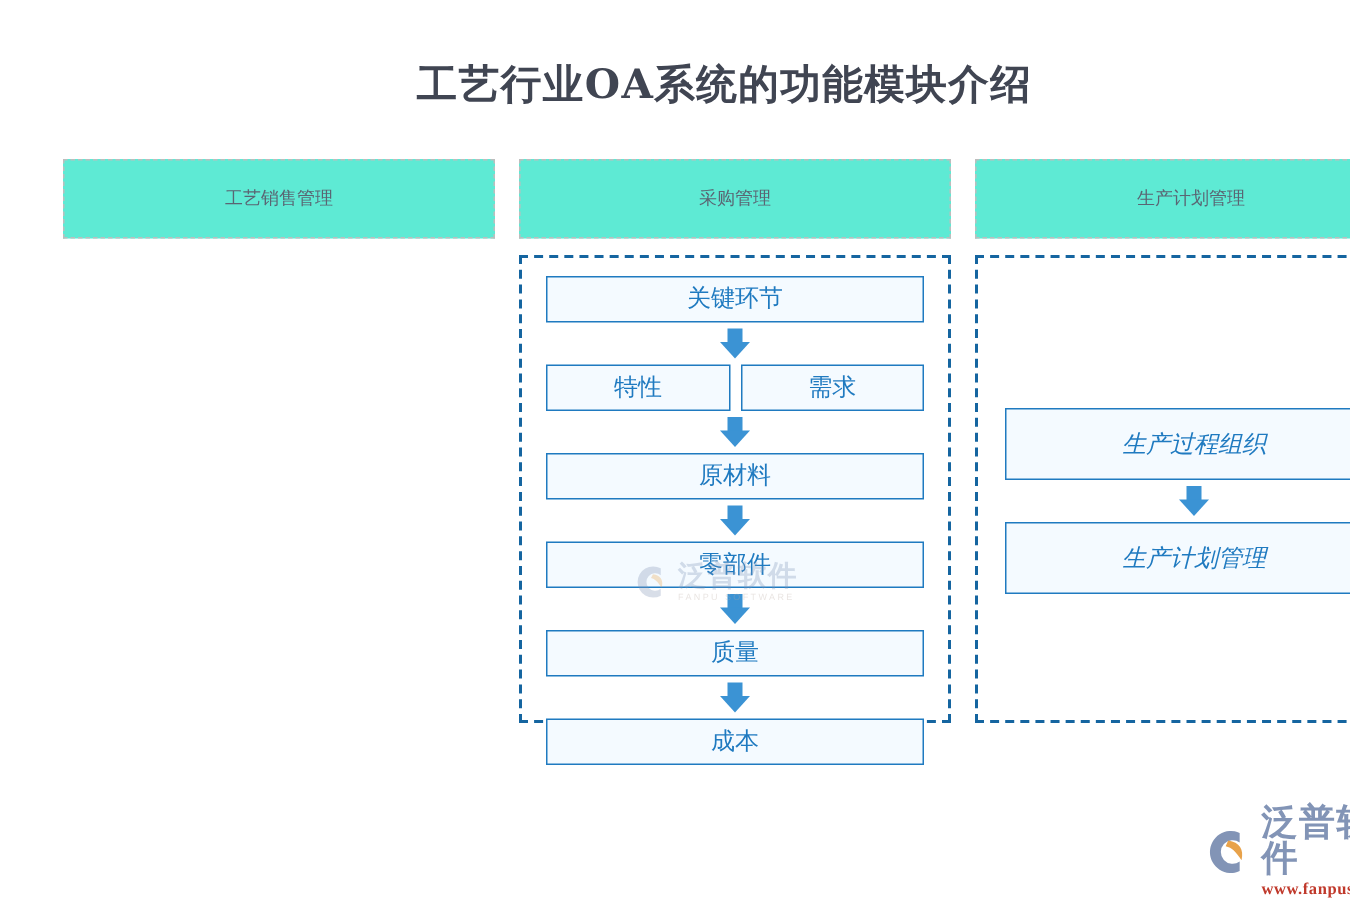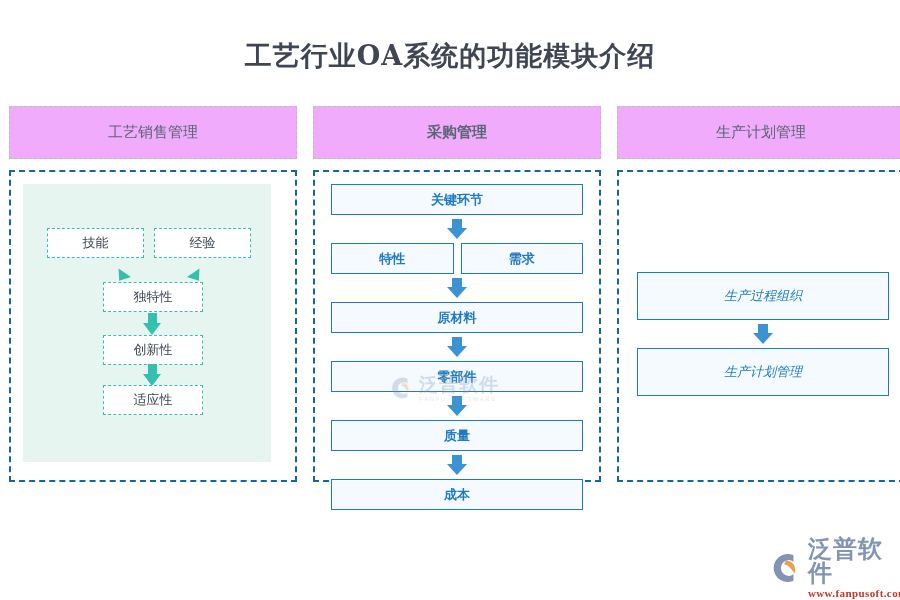--- a/index.html
+++ b/index.html
@@ -2,48 +2,48 @@
 <html><head>
 <meta charset="utf-8">
 <style>
   * { box-sizing: border-box; margin: 0; padding: 0; }
   html, body {
     width: 900px; height: 600px;
     background: #ffffff;
     font-family: "Liberation Sans", "DejaVu Sans", sans-serif;
     overflow: hidden;
   }
-  .page { position: relative; width: 782px; height: 600px; }
+  .page { position: relative; width: 782px; height: 600px; margin-left: 33px; }
 
   
   .title {
     position: absolute;
     top: 38px; left: 0; width: 900px;
     text-align: center;
     font-size: 27px;
     font-weight: 700;
     color: #404552;
     letter-spacing: 1px;
     font-family: "DejaVu Serif", "Liberation Serif", serif;
   }
 
   
   .col { position: absolute; top: 106px; width: 288px; }
   .col-1 { left: 9px; }
-  .col-2 { left: 313px; font-weight: bold; }
+  .col-2 { left: 313px; }
   .col-3 { left: 617px; }
 
   .col-header {
     height: 53px;
-    background: #f0abfc;
+    background: #5eead4;
     border: 1px dashed #bdbdbd;
     display: flex;
     align-items: center;
     justify-content: center;
-    font-size: 15px;
+    font-size: 12px;
     color: #5a6573;
     font-family: "DejaVu Serif", "Liberation Serif", serif;
   }
 
   .col-body {
     margin-top: 11px;
     border: 2px dashed #1565a0;
     height: 312px;
     position: relative;
   }
@@ -108,21 +108,21 @@
   .tad-right { left: 168px; top: 86px; transform: rotate(-35deg); }
 
   
   .blue-box {
     background: #f4faff;
     border: 1.6px solid #1f7ac0;
     height: 31px;
     display: flex;
     align-items: center;
     justify-content: center;
-    font-size: 13px;
+    font-size: 16px;
     color: #1f7ac0;
   }
   .c2-stack {
     position: absolute;
     left: 16px; top: 12px;
     width: 252px;
   }
   .c2-stack .blue-box { width: 100%; }
   .c2-pair { display: flex; gap: 7px; justify-content: flex-end; }
   .c2-pair .blue-box { width: calc(50% - 3.5px); }
@@ -186,41 +186,20 @@
 </style>
 </head>
 <body>
 
 <div class="page">
 
   <div class="title">工艺行业OA系统的功能模块介绍</div>
 
   <div class="col col-1">
     <div class="col-header">工艺销售管理</div>
-    <div class="col-body">
-      <div class="mint-panel"></div>
-
-      <div class="teal-row">
-        <div class="teal-box">技能</div>
-        <div class="teal-box">经验</div>
-      </div>
-
-      <svg class="teal-arrow-diag tad-left" viewBox="0 0 24 24">
-        <path d="M12 2 L12 14 L19 14 L12 23 L5 14 L12 14 Z" fill="#35bfae"></path>
-      </svg>
-      <svg class="teal-arrow-diag tad-right" viewBox="0 0 24 24">
-        <path d="M12 2 L12 14 L19 14 L12 23 L5 14 L12 14 Z" fill="#35bfae"></path>
-      </svg>
-
-      <div class="teal-box t-box-2">独特性</div>
-      <div class="teal-arrow-down ta-1"></div>
-      <div class="teal-box t-box-3">创新性</div>
-      <div class="teal-arrow-down ta-2"></div>
-      <div class="teal-box t-box-4">适应性</div>
-    </div>
   </div>
 
   <div class="col col-2">
     <div class="col-header">采购管理</div>
     <div class="col-body">
       <div class="c2-stack">
         <div class="blue-box">关键环节</div>
         <div class="blue-arrow"></div>
         <div class="c2-pair">
           <div class="blue-box">特性</div>

